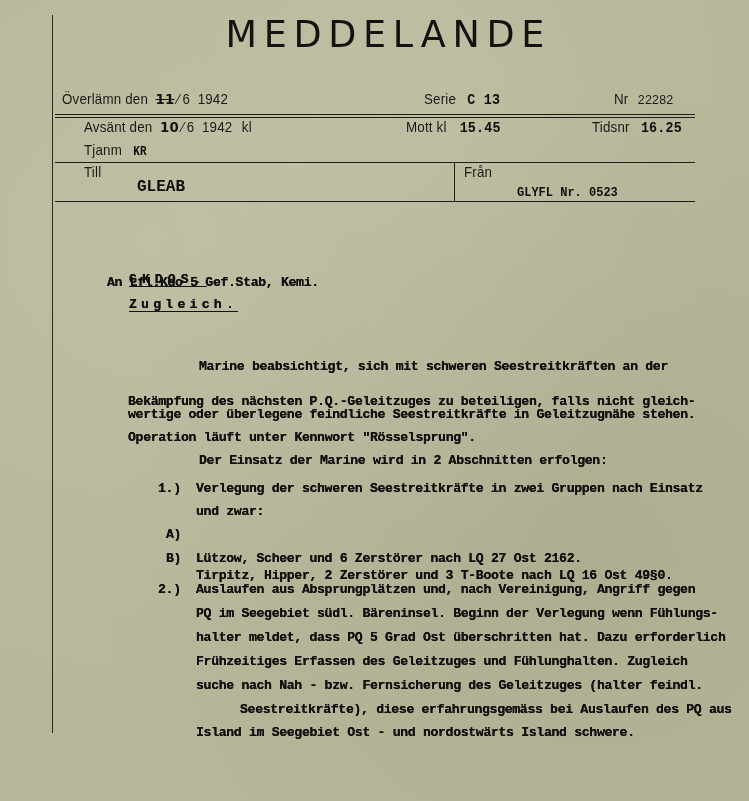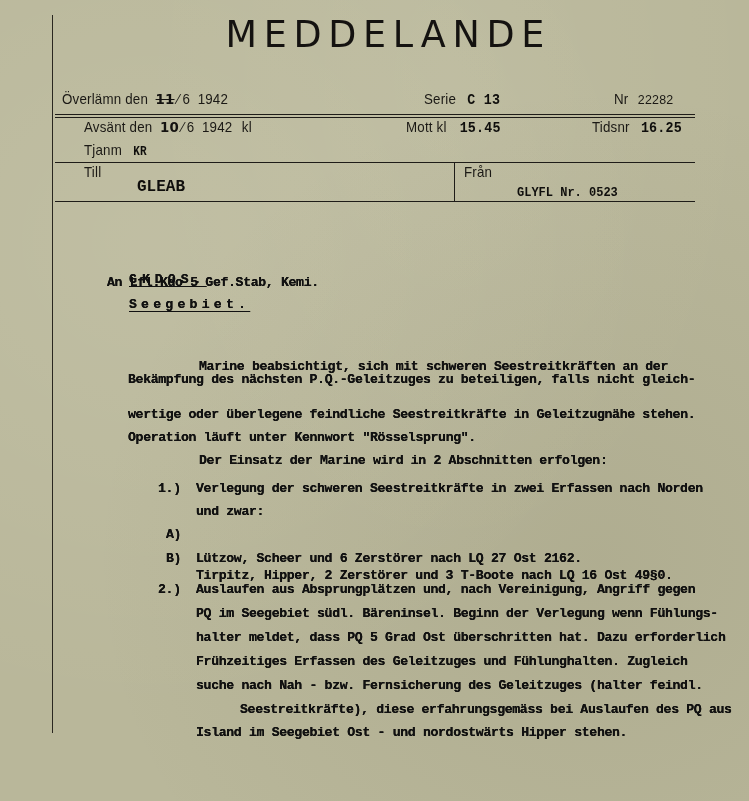--- a/index.html
+++ b/index.html
@@ -150,38 +150,38 @@
 
 <div class="vline" style="left:454px; top:162px; height:39px;"></div>
 
 <div class="form-label" style="left:464px; top:164px;">Från</div>
 <div class="field-value typed" style="left:517px; top:178px; font-size:12px;margin-top:8px;">GLYFL Nr. 0523</div>
 
 <div class="hline" style="top:201px; width:640px;"></div>
 
 <div class="body-text" style="left:107px; top:247px;margin-top:28px;">An Lfl.Kdo 5 Gef.Stab, Kemi.</div>
 <div class="body-text underlined" style="left:129px; top:272px; letter-spacing:5px;">GKDOS.</div>
-<div class="body-text underlined" style="left:129px; top:297px; letter-spacing:4.2px;">Seegebiet.</div>
+<div class="body-text underlined" style="left:129px; top:297px; letter-spacing:4.2px;">Zugleich.</div>
 
 <div class="body-text" style="left:199px; top:359px;">Marine beabsichtigt, sich mit schweren Seestreitkräften an der</div>
-<div class="body-text" style="left:128px; top:372px;">Bekämpfung des nächsten P.Q.-Geleitzuges zu beteiligen, falls nicht gleich-</div>
+<div class="body-text" style="left:128px; top:394px;">Bekämpfung des nächsten P.Q.-Geleitzuges zu beteiligen, falls nicht gleich-</div>
 <div class="body-text" style="left:128px; top:407px;">wertige oder überlegene feindliche Seestreitkräfte in Geleitzugnähe stehen.</div>
 <div class="body-text" style="left:128px; top:430px;">Operation läuft unter Kennwort "Rösselsprung".</div>
 <div class="body-text" style="left:199px; top:453px;">Der Einsatz der Marine wird in 2 Abschnitten erfolgen:</div>
 
 <div class="body-text" style="left:158px; top:481px;">1.)</div>
-<div class="body-text" style="left:196px; top:481px;">Verlegung der schweren Seestreitkräfte in zwei Erfassen nach Norden</div>
+<div class="body-text" style="left:196px; top:481px;">Verlegung der schweren Seestreitkräfte in zwei Gruppen nach Einsatz</div>
 <div class="body-text" style="left:196px; top:504px;">und zwar:</div>
 
 <div class="body-text" style="left:166px; top:527px;">A)</div>
 <div class="body-text" style="left:196px; top:527px;margin-top:41px;">Tirpitz, Hipper, 2 Zerstörer und 3 T-Boote nach LQ 16 Ost 49§0.</div>
 
 <div class="body-text" style="left:166px; top:551px;">B)</div>
 <div class="body-text" style="left:196px; top:551px;">Lützow, Scheer und 6 Zerstörer nach LQ 27 Ost 2162.</div>
 
 <div class="body-text" style="left:158px; top:582px;">2.)</div>
 <div class="body-text" style="left:196px; top:582px;">Auslaufen aus Absprungplätzen und, nach Vereinigung, Angriff gegen</div>
 <div class="body-text" style="left:196px; top:606px;">PQ im Seegebiet südl. Bäreninsel. Beginn der Verlegung wenn Fühlungs-</div>
 <div class="body-text" style="left:196px; top:630px;">halter meldet, dass PQ 5 Grad Ost überschritten hat. Dazu erforderlich</div>
 <div class="body-text" style="left:196px; top:654px;">Frühzeitiges Erfassen des Geleitzuges und Fühlunghalten. Zugleich</div>
 <div class="body-text" style="left:196px; top:678px;">suche nach Nah - bzw. Fernsicherung des Geleitzuges (halter feindl.</div>
 <div class="body-text" style="left:196px; top:702px;margin-left:44px;">Seestreitkräfte), diese erfahrungsgemäss bei Auslaufen des PQ aus</div>
-<div class="body-text" style="left:196px; top:725px;">Island im Seegebiet Ost - und nordostwärts Hipper stehen.</div>
+<div class="body-text" style="left:196px; top:725px;">Island im Seegebiet Ost - und nordostwärts Island schwere.</div>
 
 </body></html>

